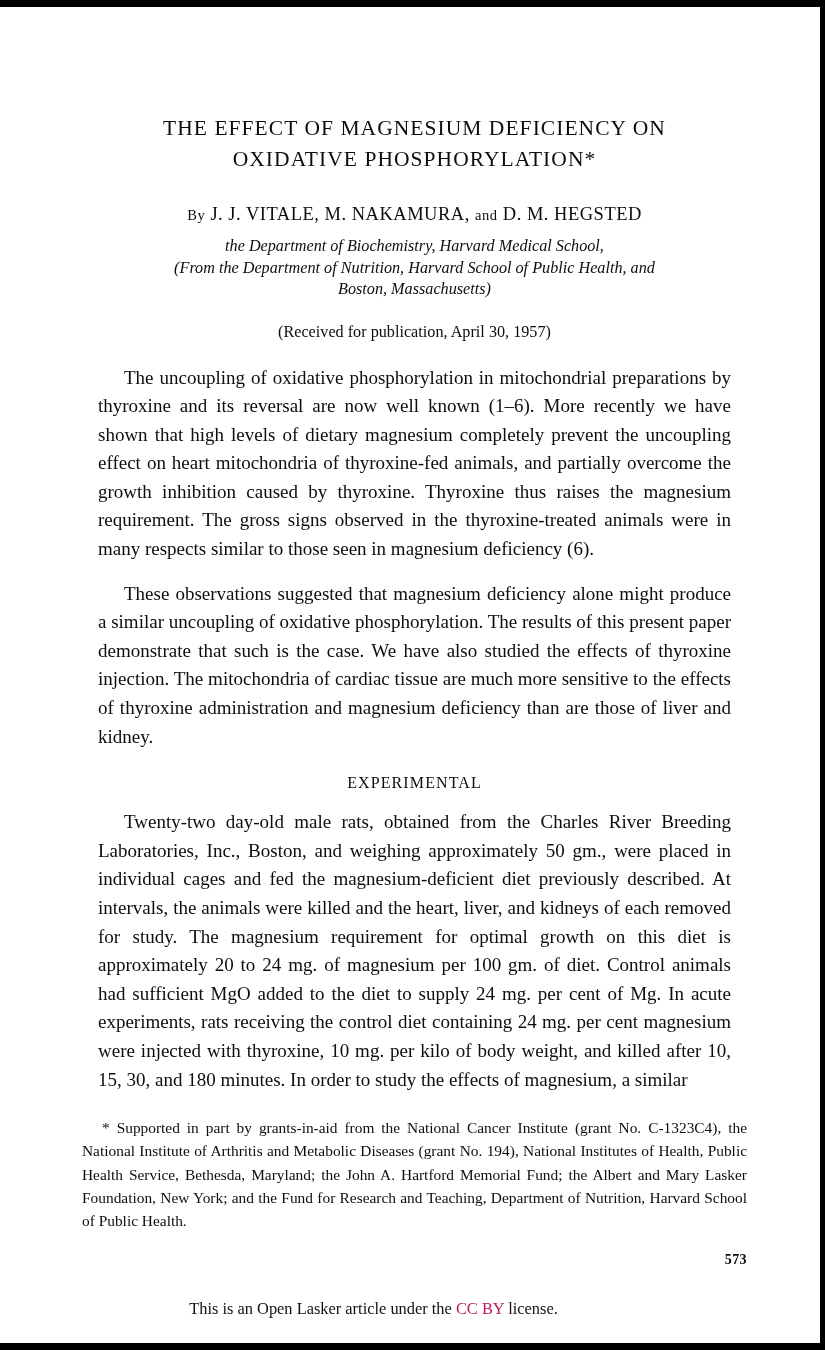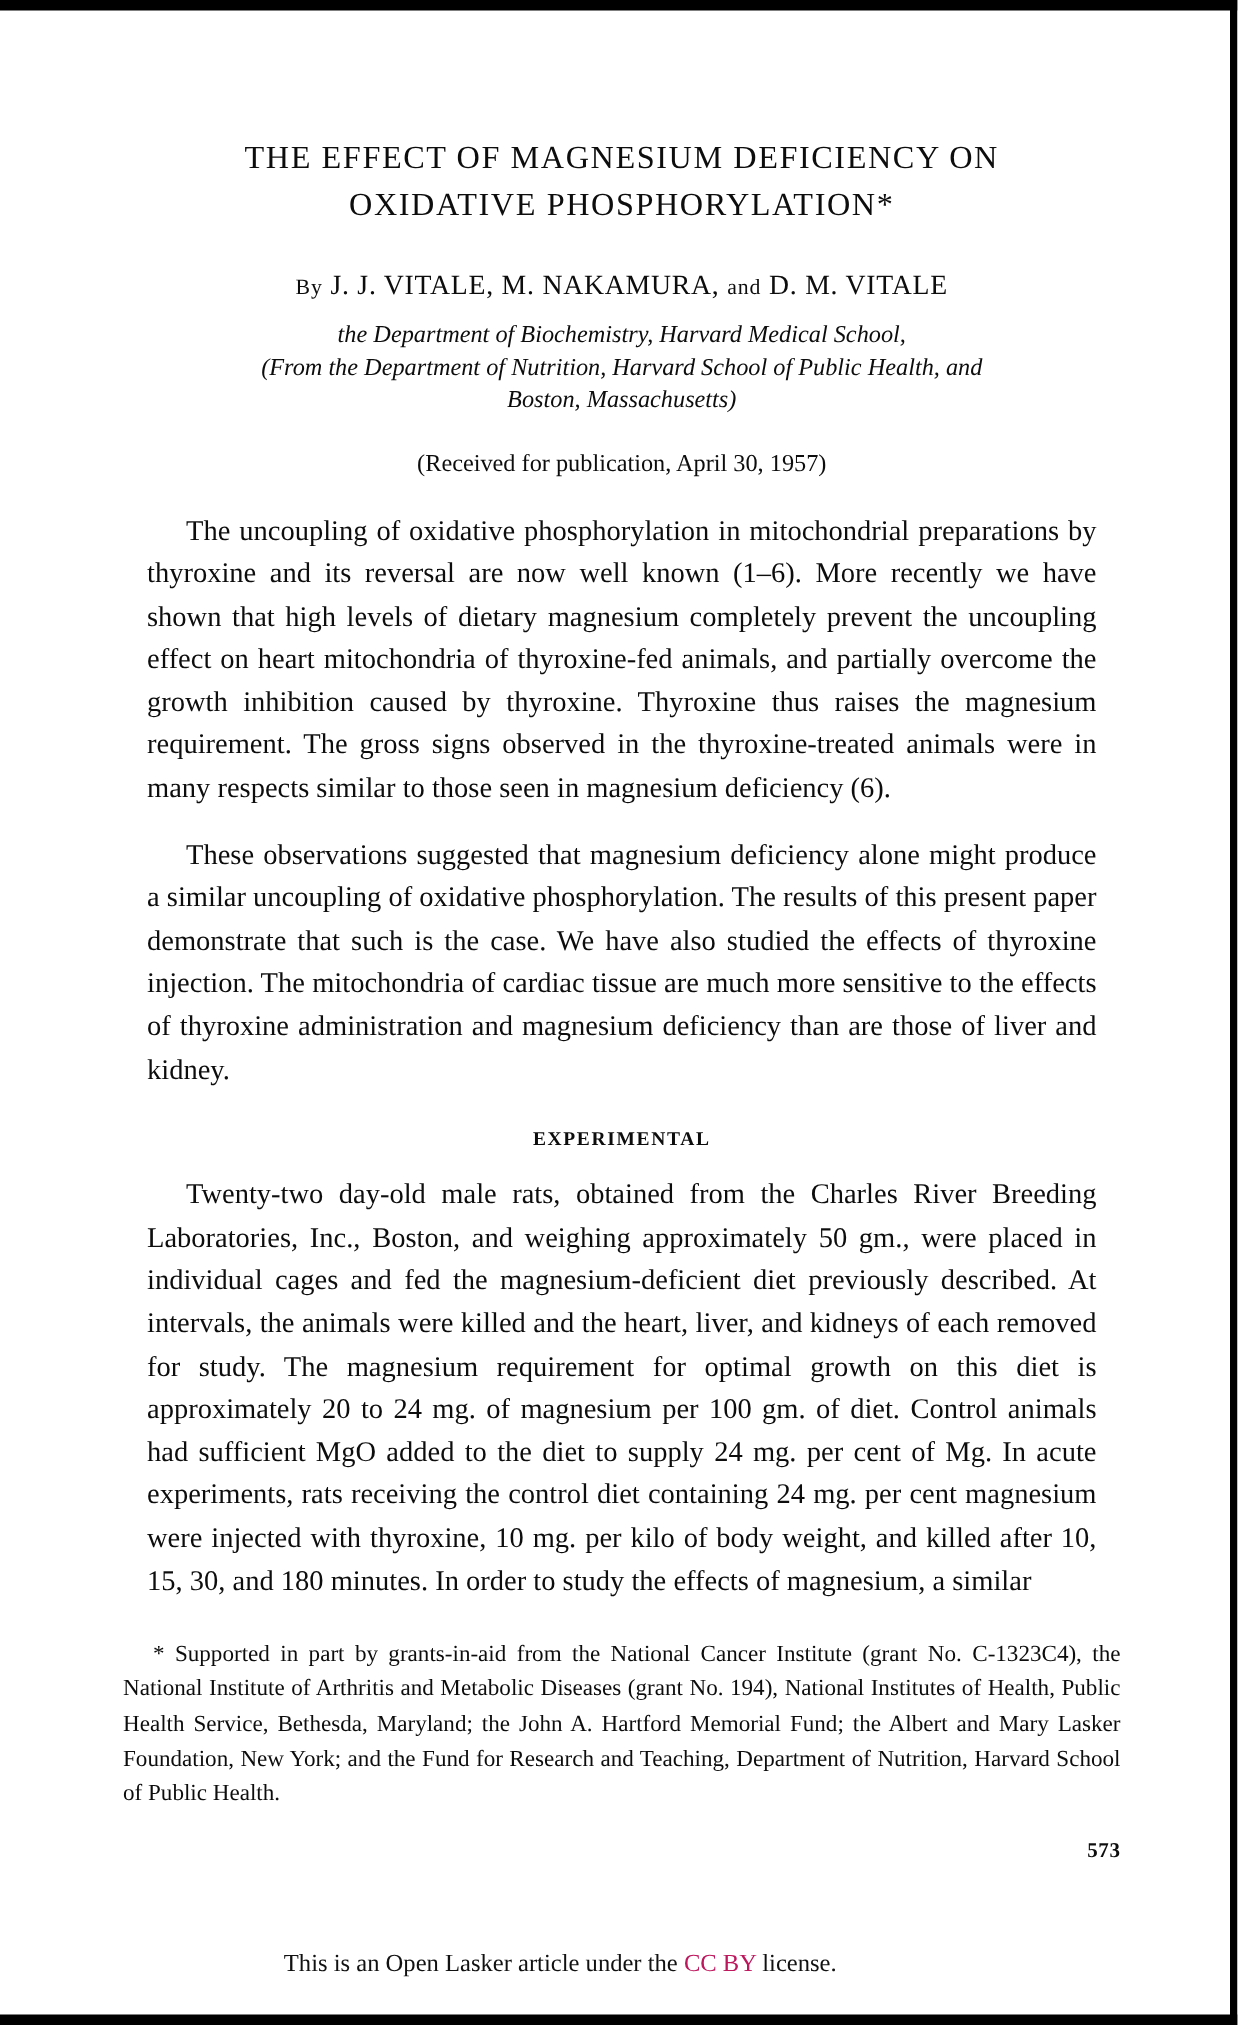--- a/index.html
+++ b/index.html
@@ -26,21 +26,21 @@
 
   .sheet {
     position: absolute;
     left: 82px;
     top: 0;
     width: 665px;
   }
 
   
   .title-block {
-    margin-top: 83px;
+    margin-top: 106px;
     text-align: center;
     font-family: Liberation Serif, serif;
   }
   .title-line {
     font-size: 21.5px;
     letter-spacing: 1.05px;
     line-height: 31px;
     white-space: nowrap;
   }
 
@@ -86,22 +86,22 @@
     text-indent: 26px;
     margin: 16px;
     hyphens: none;
   }
 
   
   .section-heading {
     margin-top: 23px;
     margin-bottom: 14px;
     text-align: center;
-    font-size: 13px;
-    font-weight: bold;
+    font-size: 16px;
+    font-weight: normal;
     letter-spacing: 1.1px;
   }
 
   
   .footnote {
     margin-top: 22px;
     font-size: 15.4px;
     line-height: 23.2px;
     text-align: justify;
     text-justify: inter-word;
@@ -142,21 +142,21 @@
 
     <div class="title-block">
       <div class="title-line">THE EFFECT OF MAGNESIUM DEFICIENCY ON</div>
       <div class="title-line">OXIDATIVE PHOSPHORYLATION*</div>
     </div>
 
     <div class="byline">
       <span class="sc">By</span>
       <span>J. J. VITALE, M. NAKAMURA,</span>
       <span class="sc">and</span>
-      <span>D. M. VITALE</span>
+      <span>D. M. HEGSTED</span>
     </div>
 
     <div class="affiliation">
       <div>the Department of Biochemistry, Harvard Medical School,</div>
       <div>(From the Department of Nutrition, Harvard School of Public Health, and</div>
       <div>Boston, Massachusetts)</div>
     </div>
 
     <div class="received">(Received for publication, April 30, 1957)</div>
 

